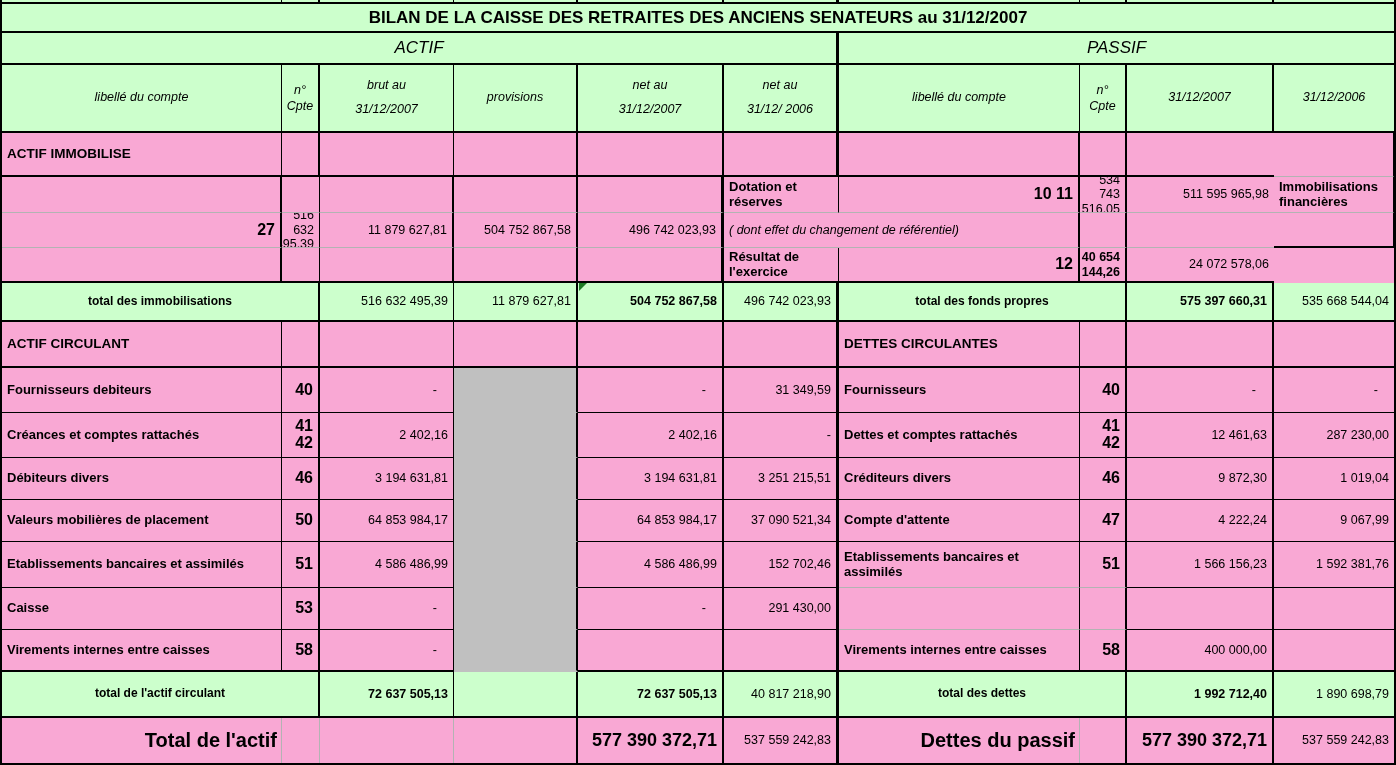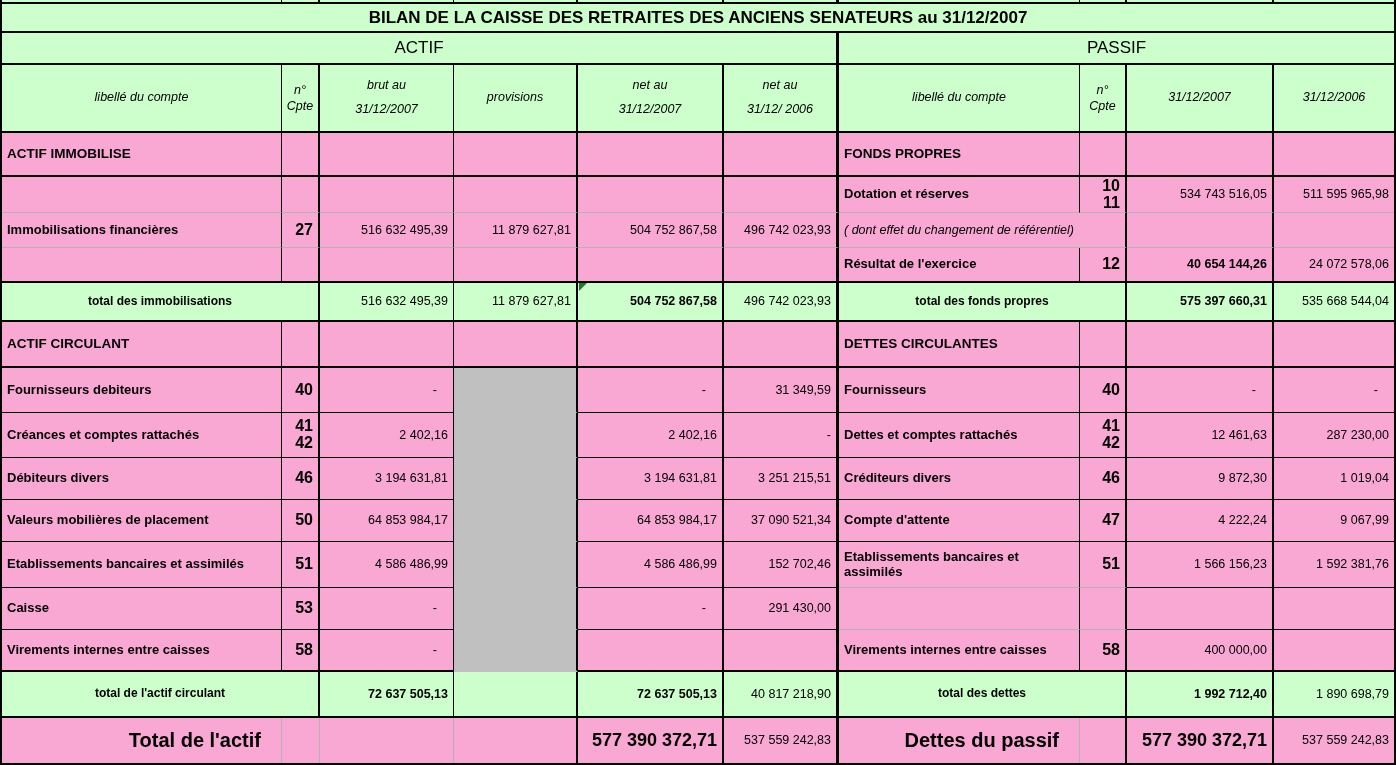--- a/index.html
+++ b/index.html
@@ -26,24 +26,24 @@
   .lb{font-weight:bold;font-size:13px}
   .nm{justify-content:flex-end;text-align:right}
   .dash{padding-right:16px}
   .cp{justify-content:flex-end;text-align:right;font-weight:bold;font-size:16px;white-space:pre-line;line-height:1.05}
   .hd{justify-content:center;text-align:center;font-style:italic;white-space:pre-line;line-height:1.9;font-size:12.5px}
   .lh13{line-height:1.3}
   .b{font-weight:bold}
   .i{font-style:italic}
   .sec{font-weight:bold;font-size:13.5px}
   .tot{font-weight:bold;font-size:12px;justify-content:center;text-align:left}
-  .big{font-weight:bold;font-size:20px;justify-content:flex-end;text-align:right;padding-right:20px}
+  .big{font-weight:bold;font-size:20px;justify-content:flex-end;text-align:right;padding-right:4px}
   .bigv{font-weight:bold;font-size:18px}
   .title{justify-content:center;text-align:center;font-weight:bold;font-size:17px}
-  .band{justify-content:center;text-align:center;font-size:17px}
+  .band{justify-content:center;text-align:center;font-style:italic;font-size:17px}
   .sp2{grid-column:span 2}
   .sp4{grid-column:span 4}
   .sp6{grid-column:span 6}
   .sp10{grid-column:span 10}
   .rel{position:relative}
   .tri{position:absolute;top:0;left:1px;width:0;height:0;border-top:8px solid #1d7a24;border-right:8px solid transparent}
 </style>
 </head>
 <body>
 
@@ -80,21 +80,20 @@
 Cpte</div>
   <div class="g gr hd b2 r2">31/12/2007</div>
   <div class="g gr hd b2 re">31/12/2006</div>
 
   <div class="g sec b2">ACTIF IMMOBILISE</div>
   <div class="g b2 r2"></div>
   <div class="g b2"></div>
   <div class="g b2 r2"></div>
   <div class="g b2 r2"></div>
   <div class="g b2 r3"></div>
-  <div class="g sec b2">FONDS PROPRES</div>
   <div class="g b2 r2"></div>
   <div class="g b2 r2"></div>
   <div class="g b2 re"></div>
 
   <div class="g bg"></div>
   <div class="g bg r2"></div>
   <div class="g bg"></div>
   <div class="g bg r2"></div>
   <div class="g bg r2"></div>
   <div class="g bg r3"></div>

